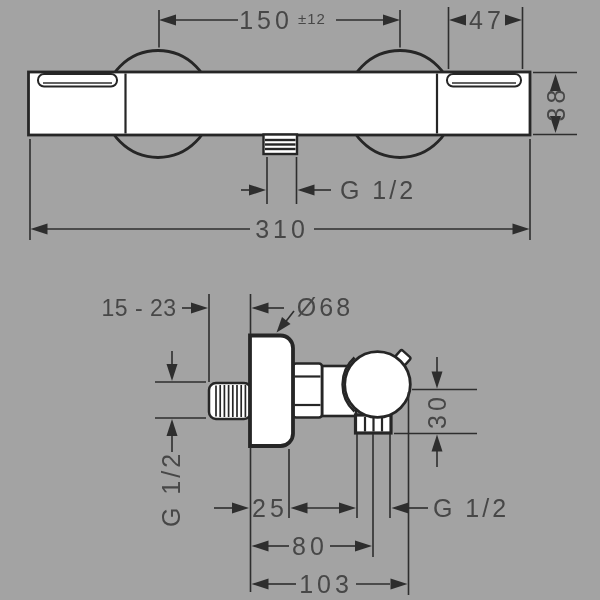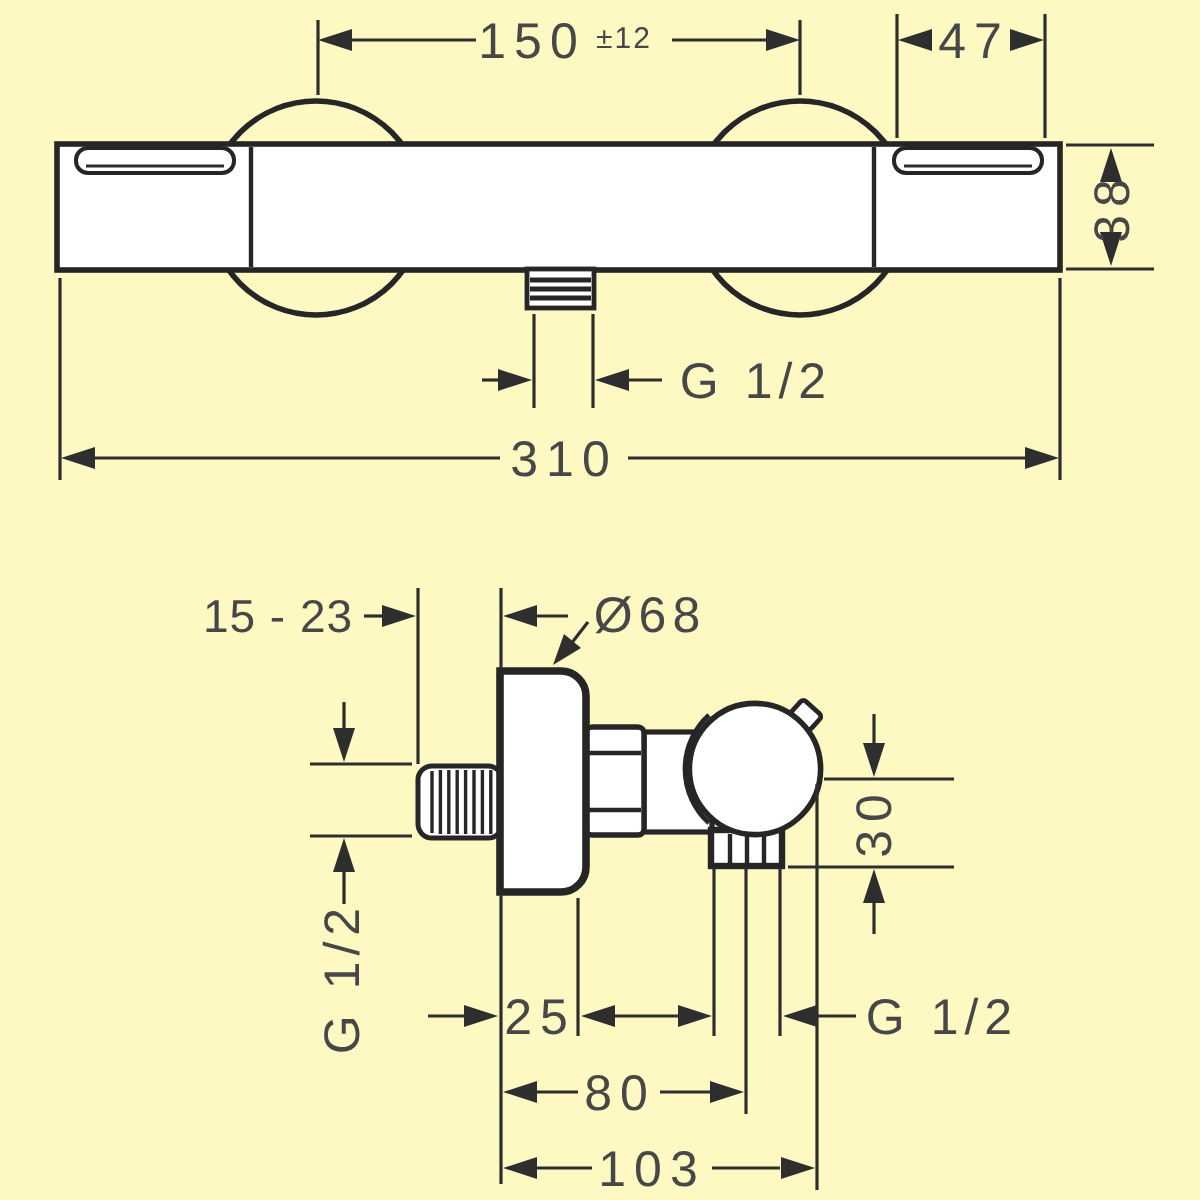--- a/index.html
+++ b/index.html
@@ -1,16 +1,16 @@
 <!DOCTYPE html>
 <html><head>
 <meta charset="utf-8">
 <style>
   html,body{margin:0;padding:0;background:#ffffff;}
-  .canvas{width:600px;height:600px;background:#fef9c3;position:relative;overflow:hidden;}
+  .canvas{width:600px;height:600px;background:#a3a3a3;position:relative;overflow:hidden;}
   svg{display:block;}
   svg text{font-family:"Liberation Sans","DejaVu Sans",sans-serif;fill:#474747;}
   .t{font-size:25px;}
   .ts{font-size:23px;letter-spacing:0.5px;}
   .sup{font-size:15px;letter-spacing:1px;}
   .n{letter-spacing:4px;}
   .g{letter-spacing:3px;}
   .ol{stroke:#262626;fill:#ffffff;}
   .nf{stroke:#262626;fill:none;}
   .ln{stroke:#2e2e2e;stroke-width:1.6;fill:none;}

